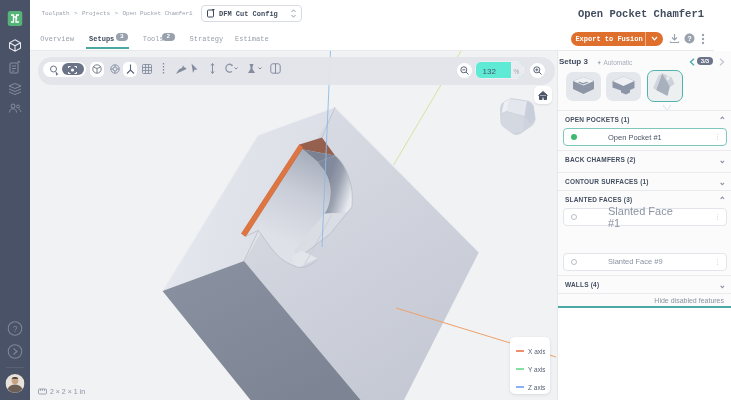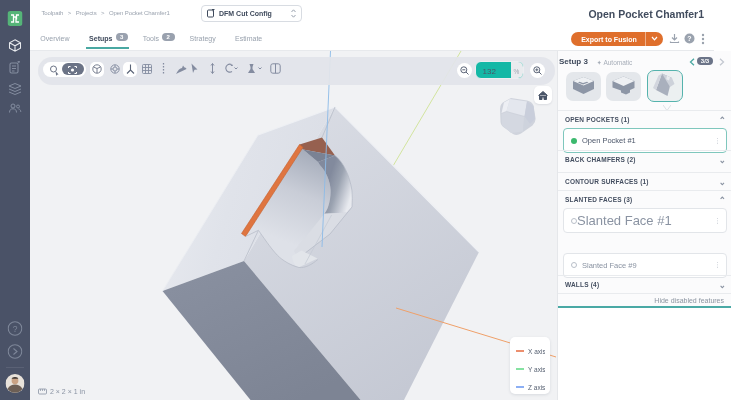--- a/index.html
+++ b/index.html
@@ -5,21 +5,21 @@
   * { margin:0; padding:0; box-sizing:border-box; }
   html,body { width:731px; height:400px; overflow:hidden; font-family:"Liberation Sans", sans-serif; background:#fff; }
   .abs { position:absolute; }
   #app { position:relative; width:731px; height:400px; }
 
   
   #sidebar { left:0; top:0; width:30px; height:400px; background:#4a5267; z-index:20; }
   .sb-ic { position:absolute; left:50%; transform:translateX(-50%); }
 
   
-  #header { left:30px; top:0; width:684px; height:51px; background:#fff; border-bottom:1px solid #e7e9ec; z-index:10; }
+  #header { left:30px; top:0; width:684px; height:51px; background:#fff; border-bottom:1px solid #e7e9ec; z-index:10;font-family:Liberation Mono, monospace; }
   .crumb { position:absolute; top:9.5px; left:11.4px; font-size:6px; letter-spacing:-0.1px; color:#9ba3af; }
   .crumb .sep { margin:0 4.5px; font-size:6px; }
   .dfm { position:absolute; left:171px; top:5px; width:101px; height:17px; border:1px solid #d8dce2; border-radius:4px; background:#fff; display:flex; align-items:center; padding:0 5px; }
   .dfm .t { font-size:7px; font-weight:bold; color:#3f4a5c; margin-left:4px; }
   .title { position:absolute; top:7.5px; right:10px; font-size:10.5px; font-weight:bold; color:#414c5e; }
   .tb { position:absolute; top:34.5px; font-size:7px; color:#98a1ad; }
   .tb.on { color:#3f4a5c; font-weight:bold; }
   .badge { position:absolute; top:32.5px; background:#99a1ae; color:#fff; border-radius:5px; font-size:6px; font-weight:bold; width:12.5px; height:8.5px; text-align:center; line-height:8.5px; }
   .uline { position:absolute; left:56px; top:46.5px; width:43px; height:2px; background:#49a8a2; }
   .exp { position:absolute; right:51px; top:32px; width:92px; height:14px; background:#df6f2c; border-radius:7.5px; color:#fff; font-size:7px; font-weight:bold; display:flex; align-items:center; }
@@ -28,36 +28,36 @@
   .exp .ch { width:17px; text-align:center; font-size:5.5px; }
   .hic { position:absolute; top:33px; color:#9aa2ae; }
 
   
   #canvas { left:30px; top:51px; width:527px; height:349px; background:#f1f2f4; z-index:1; overflow:hidden;}
   #toolbar { position:absolute; left:8px; top:6px; width:517px; height:27.5px; background:rgba(226,228,233,0.93); border-radius:14px; }
   .wpill { position:absolute; left:4.5px; top:4.5px; width:43px; height:15.6px; background:#fff; border-radius:8px; }
   .dpill { position:absolute; left:19px; top:1.6px; width:22px; height:12.4px; background:#6b7386; border-radius:7px; }
   .tbtn { position:absolute; width:14.5px; height:15px; background:#fff; border-radius:5px; top:4.7px;}
   .zoomc { position:absolute; width:15px; height:15px; border-radius:50%; background:#fff; top:6px; }
-  .zinput { position:absolute; left:436.5px; top:4px; width:49px; height:18px; background:#14b8a6; border-radius:6px; overflow:hidden; border:1px solid #eceef1;}
+  .zinput { position:absolute; left:436.5px; top:4px; width:49px; height:18px; background:#5eead4; border-radius:6px; overflow:hidden; border:1px solid #eceef1;}
   .zinput .pct { position:absolute; right:0; top:0; width:12px; height:18px; background:#e9ebee; color:#a0a7b2; font-size:6.5px; display:flex; align-items:center; justify-content:center; }
   .homebtn { position:absolute; left:504px; top:35px; width:17.5px; height:18px; background:#fff; border-radius:5px; box-shadow:0 1px 2px rgba(60,70,90,.13); }
   .legend { position:absolute; left:480px; top:286px; width:40px; height:57px; background:#fff; border-radius:5px; box-shadow:0 1px 3px rgba(60,70,90,.14); }
   .dims { position:absolute; left:8px; top:337px; font-size:7px; color:#8a93a3; display:flex; align-items:center;}
 
   
   #panel { left:557px; top:51px; width:174px; height:349px; background:#fbfbfc; border-left:1px solid #e5e7ea; z-index:10; }
   .su { position:absolute; left:1px; top:5.5px; font-size:8px; font-weight:bold; color:#3f4a5c; }
   .auto { position:absolute; left:38.5px; top:8px; font-size:6.5px; color:#a6adb8; }
   .pgpill { position:absolute; right:18px; top:5.5px; background:#6b7488; color:#fff; border-radius:7px; font-size:6px; font-weight:bold; width:16px; height:8.5px; text-align:center; line-height:8.5px; }
   .thumb { position:absolute; top:20.5px; width:35px; height:29px; background:#e4e7eb; border-radius:7px; }
   .sect { position:absolute; left:0; width:174px; border-top:1px solid #e9ebee; }
   .shead { font-size:6.5px; font-weight:bold; color:#454f61; letter-spacing:.2px; padding:5px 0 0 7px;}
   .schev { position:absolute; right:6px; top:4px; color:#8a93a2; font-size:8.5px; }
-  .card { position:absolute; left:5px; width:164px; height:25px; background:#fff; border:1px solid #e2e5e9; border-radius:4px; display:flex; align-items:center; }
+  .card { position:absolute; left:5px; width:164px; height:18px; background:#fff; border:1px solid #e2e5e9; border-radius:4px; display:flex; align-items:center;gap:26px; }
   .card .dots { margin-left:auto; margin-right:5px; color:#b6bcc6; font-size:7px; }
   .hide { position:absolute; right:7px; top:245.5px; font-size:7px; color:#8b94a0; }
   .tealline { position:absolute; left:0; top:255.4px; width:174px; height:1.6px; background:#4aa9a5; }
   .whitebot { position:absolute; left:0; top:257px; width:174px; height:92px; background:#fff; }
 </style>
 </head>
 <body>
 <div id="app">
 
   <div class="abs" id="canvas">
@@ -372,21 +372,21 @@
     <div class="sect" style="top:99px;height:22px;">
         <div class="shead" style="position:relative">BACK CHAMFERS (2)<span class="schev">⌄</span></div>
       </div>
     <div class="sect" style="top:121px;height:18.4px;">
         <div class="shead" style="position:relative">CONTOUR SURFACES (1)<span class="schev">⌄</span></div>
       </div>
     <div class="sect" style="top:139.4px;height:85px;">
       <div class="shead" style="position:relative">SLANTED FACES (3)<span class="schev">⌃</span></div>
       <div class="card" style="top:17px;">
         <span style="width:6px;height:6px;border-radius:50%;border:1px solid #b9bfc9;margin-left:7px;"></span>
-        <span style="font-size:13px;color:#8a93a2;">Slanted Face #1</span>
+        <span style="font-size:11px;color:#8a93a2;margin-left:5px;">Slanted Face #1</span>
         <span class="dots">⋮</span>
       </div>
       <div class="card" style="top:61.6px;">
         <span style="width:6px;height:6px;border-radius:50%;border:1px solid #b9bfc9;margin-left:7px;"></span>
         <span style="font-size:7.5px;color:#8a93a2;margin-left:5px;">Slanted Face #9</span>
         <span class="dots">⋮</span>
       </div>
     </div>
     <div class="sect" style="top:224.4px;height:17.9px;">
         <div class="shead" style="position:relative">WALLS (4)<span class="schev">⌄</span></div>

